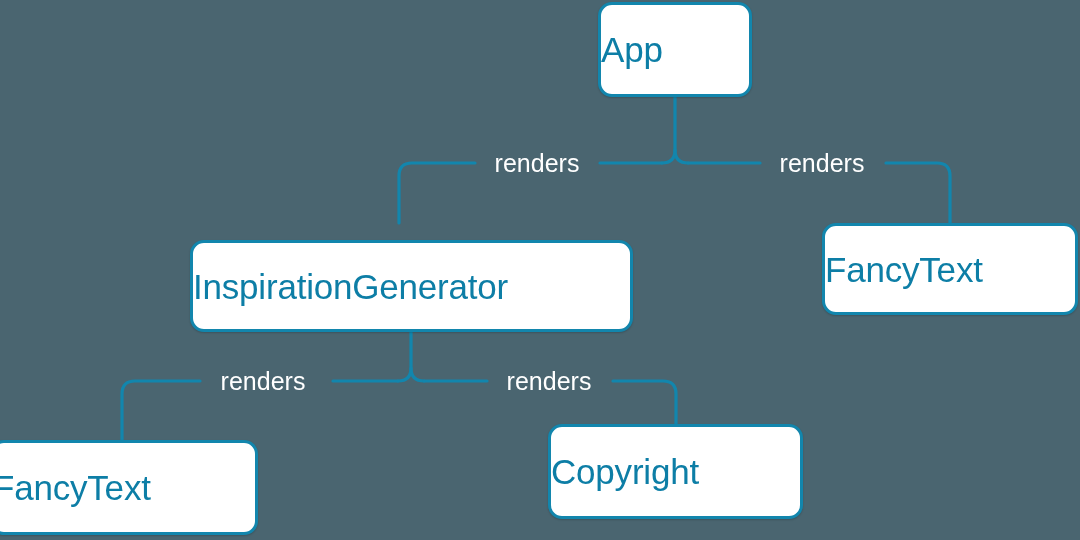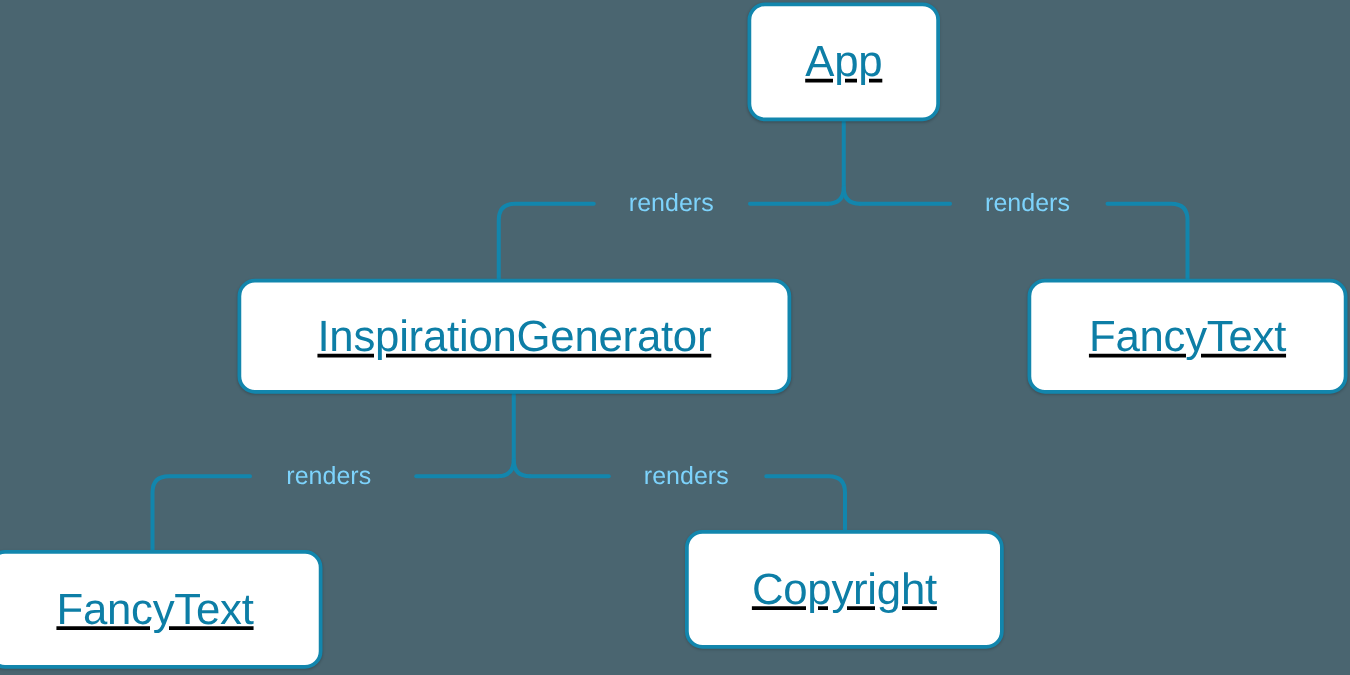--- a/index.html
+++ b/index.html
@@ -24,35 +24,34 @@
     pointer-events: none;
   }
   .node {
     position: absolute;
     background: #ffffff;
     border: 3px solid #1286ad;
     border-radius: 14px;
     box-sizing: border-box;
     display: flex;
     align-items: center;
-    justify-content: center;
+    justify-content: flex-start;
     box-shadow: 0 1px 2px rgba(0,0,0,0.18);
-    text-decoration: underline;
   }
   .node-label {
     color: #0d7ea6;
     font-size: 35px;
     line-height: 1;
     letter-spacing: -0.2px;
     white-space: nowrap;
   }
   .edge-label {
     position: absolute;
-    color: #7dd3fc;
-    font-size: 20px;
+    color: #ffffff;
+    font-size: 25px;
     line-height: 1;
     white-space: nowrap;
     transform: translate(-50%, -50%);
   }
 </style>
 </head>
 <body>
 
 <div id="stage">
 
@@ -76,21 +75,21 @@
 
       <path d="M 424 381 L 487 381"></path>
       <path d="M 613 381 L 663 381 Q 676 381 676 394 L 676 440"></path>
     </g>
   </svg>
 
   <div class="node" style="left:598px; top:2px; width:154px; height:95px;">
     <span class="node-label">App</span>
   </div>
 
-  <div class="node" style="left:190px; top:223px; width:443px; height:92px;">
+  <div class="node" style="left:190px; top:240px; width:443px; height:92px;">
     <span class="node-label">InspirationGenerator</span>
   </div>
 
   <div class="node" style="left:822px; top:223px; width:256px; height:92px;">
     <span class="node-label">FancyText</span>
   </div>
 
   <div class="node" style="left:-10px; top:440px; width:268px; height:95px;">
     <span class="node-label">FancyText</span>
   </div>

